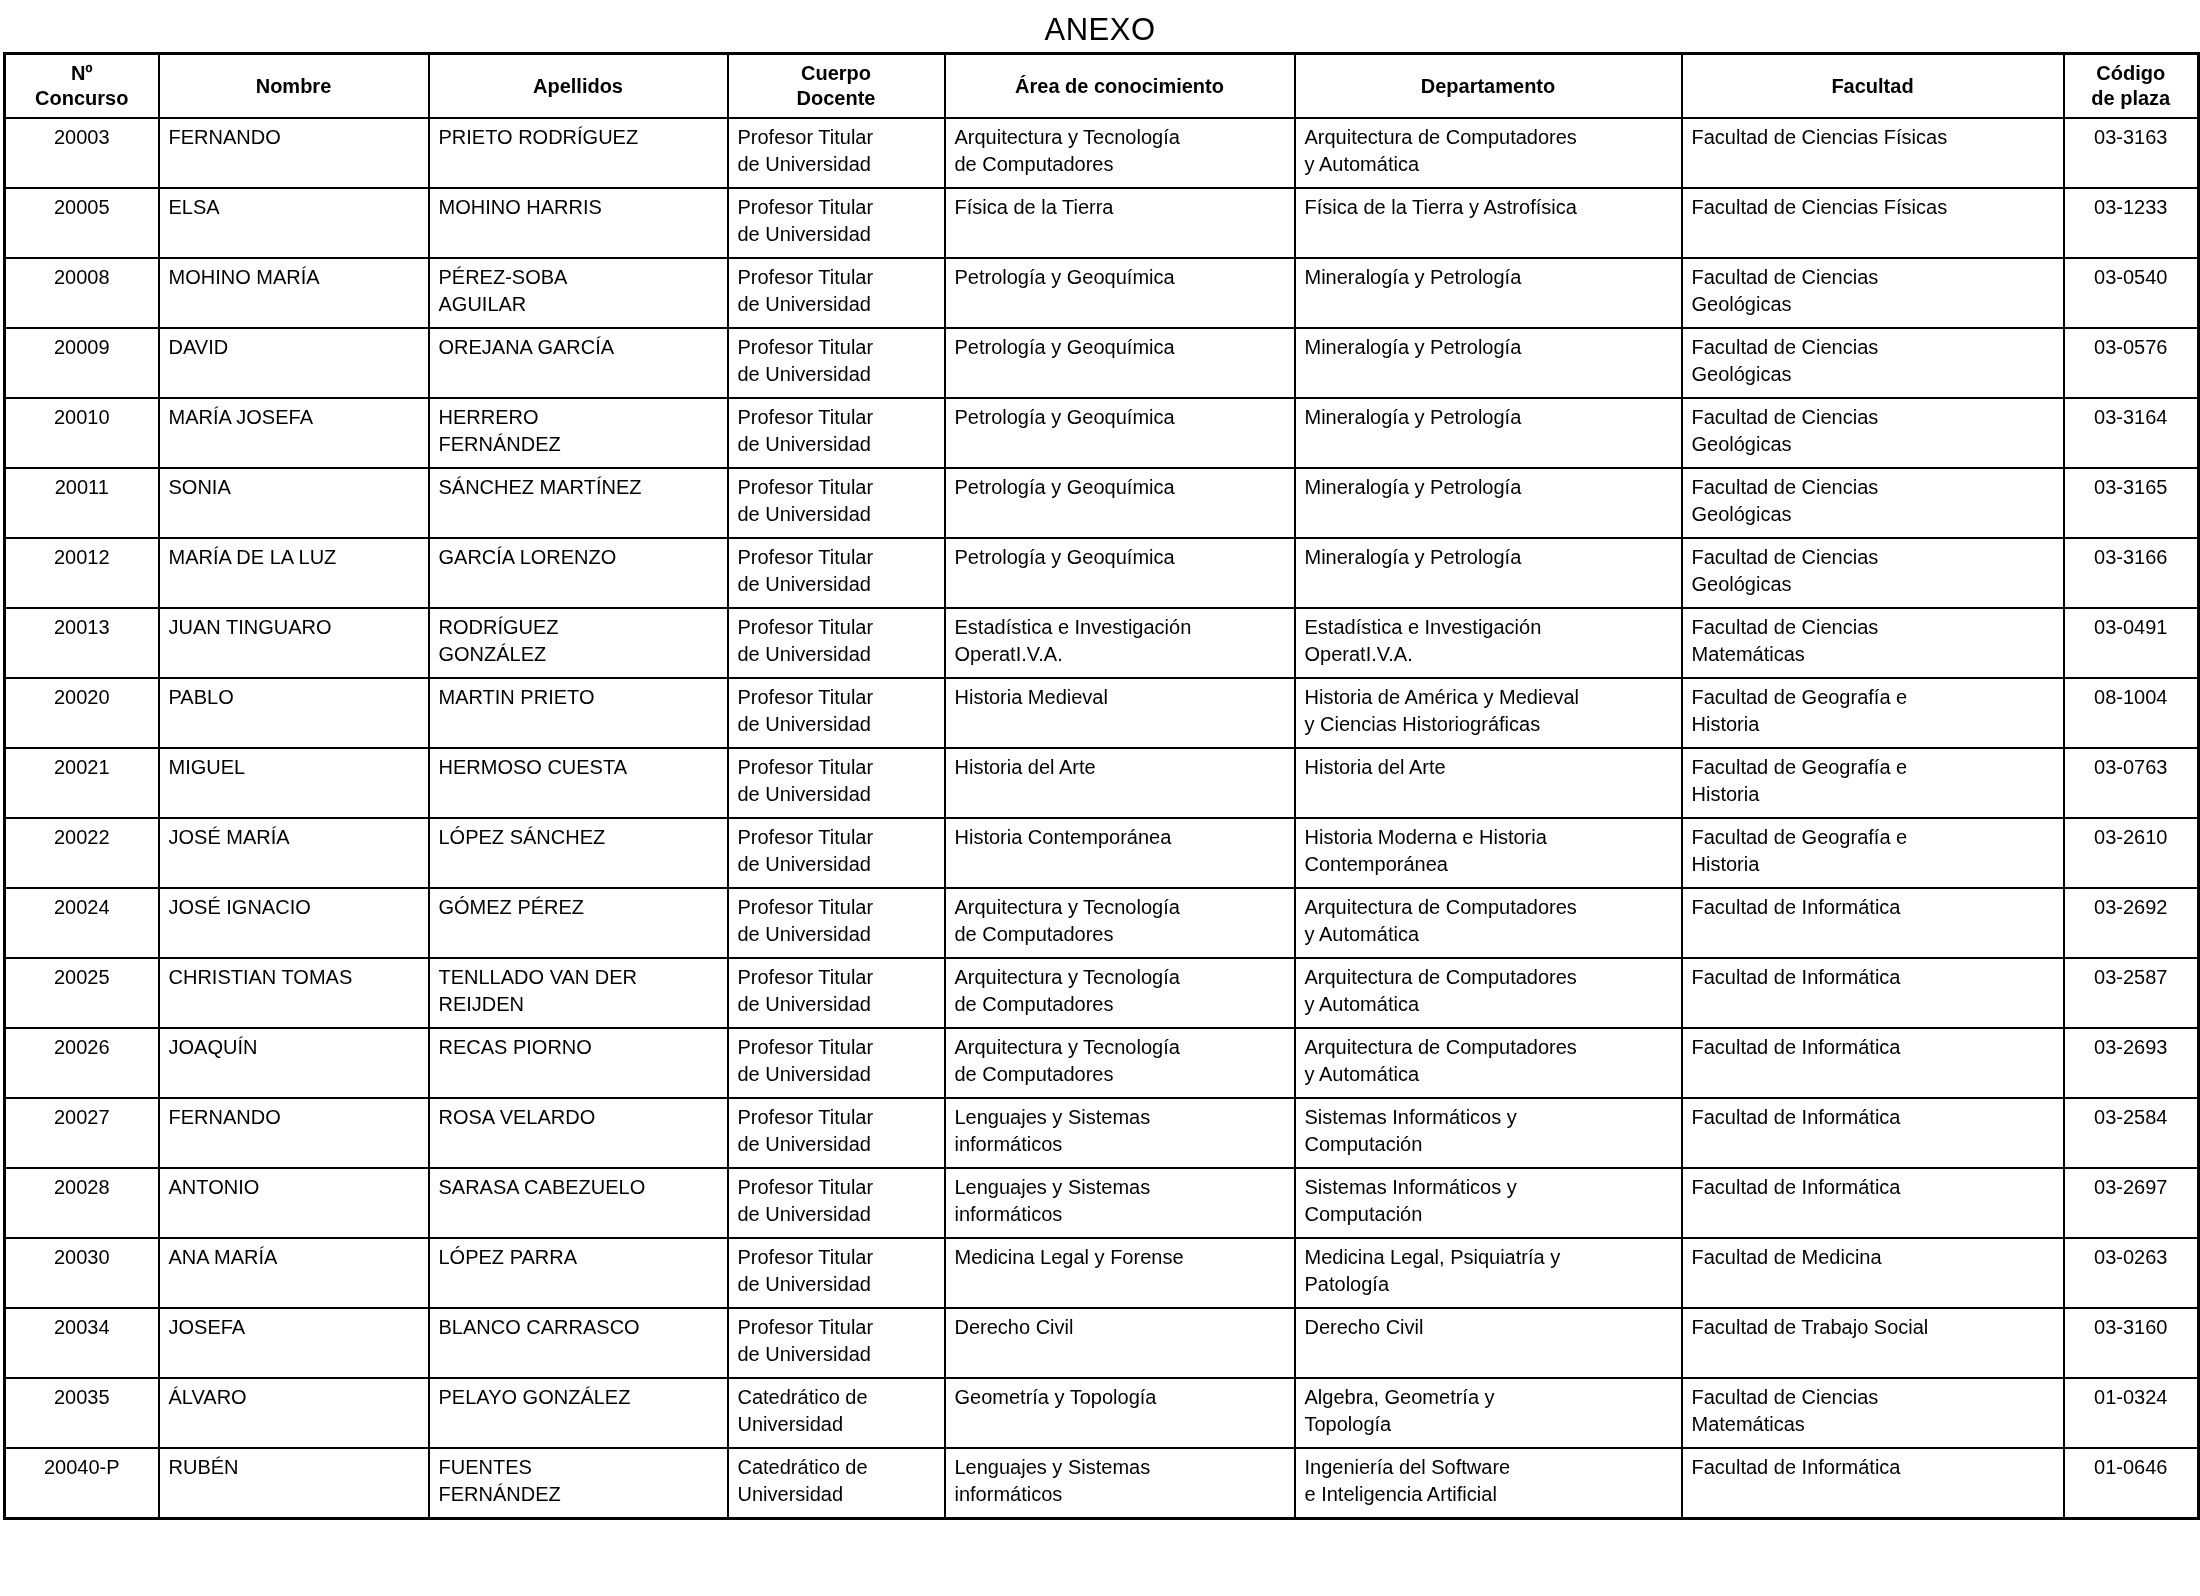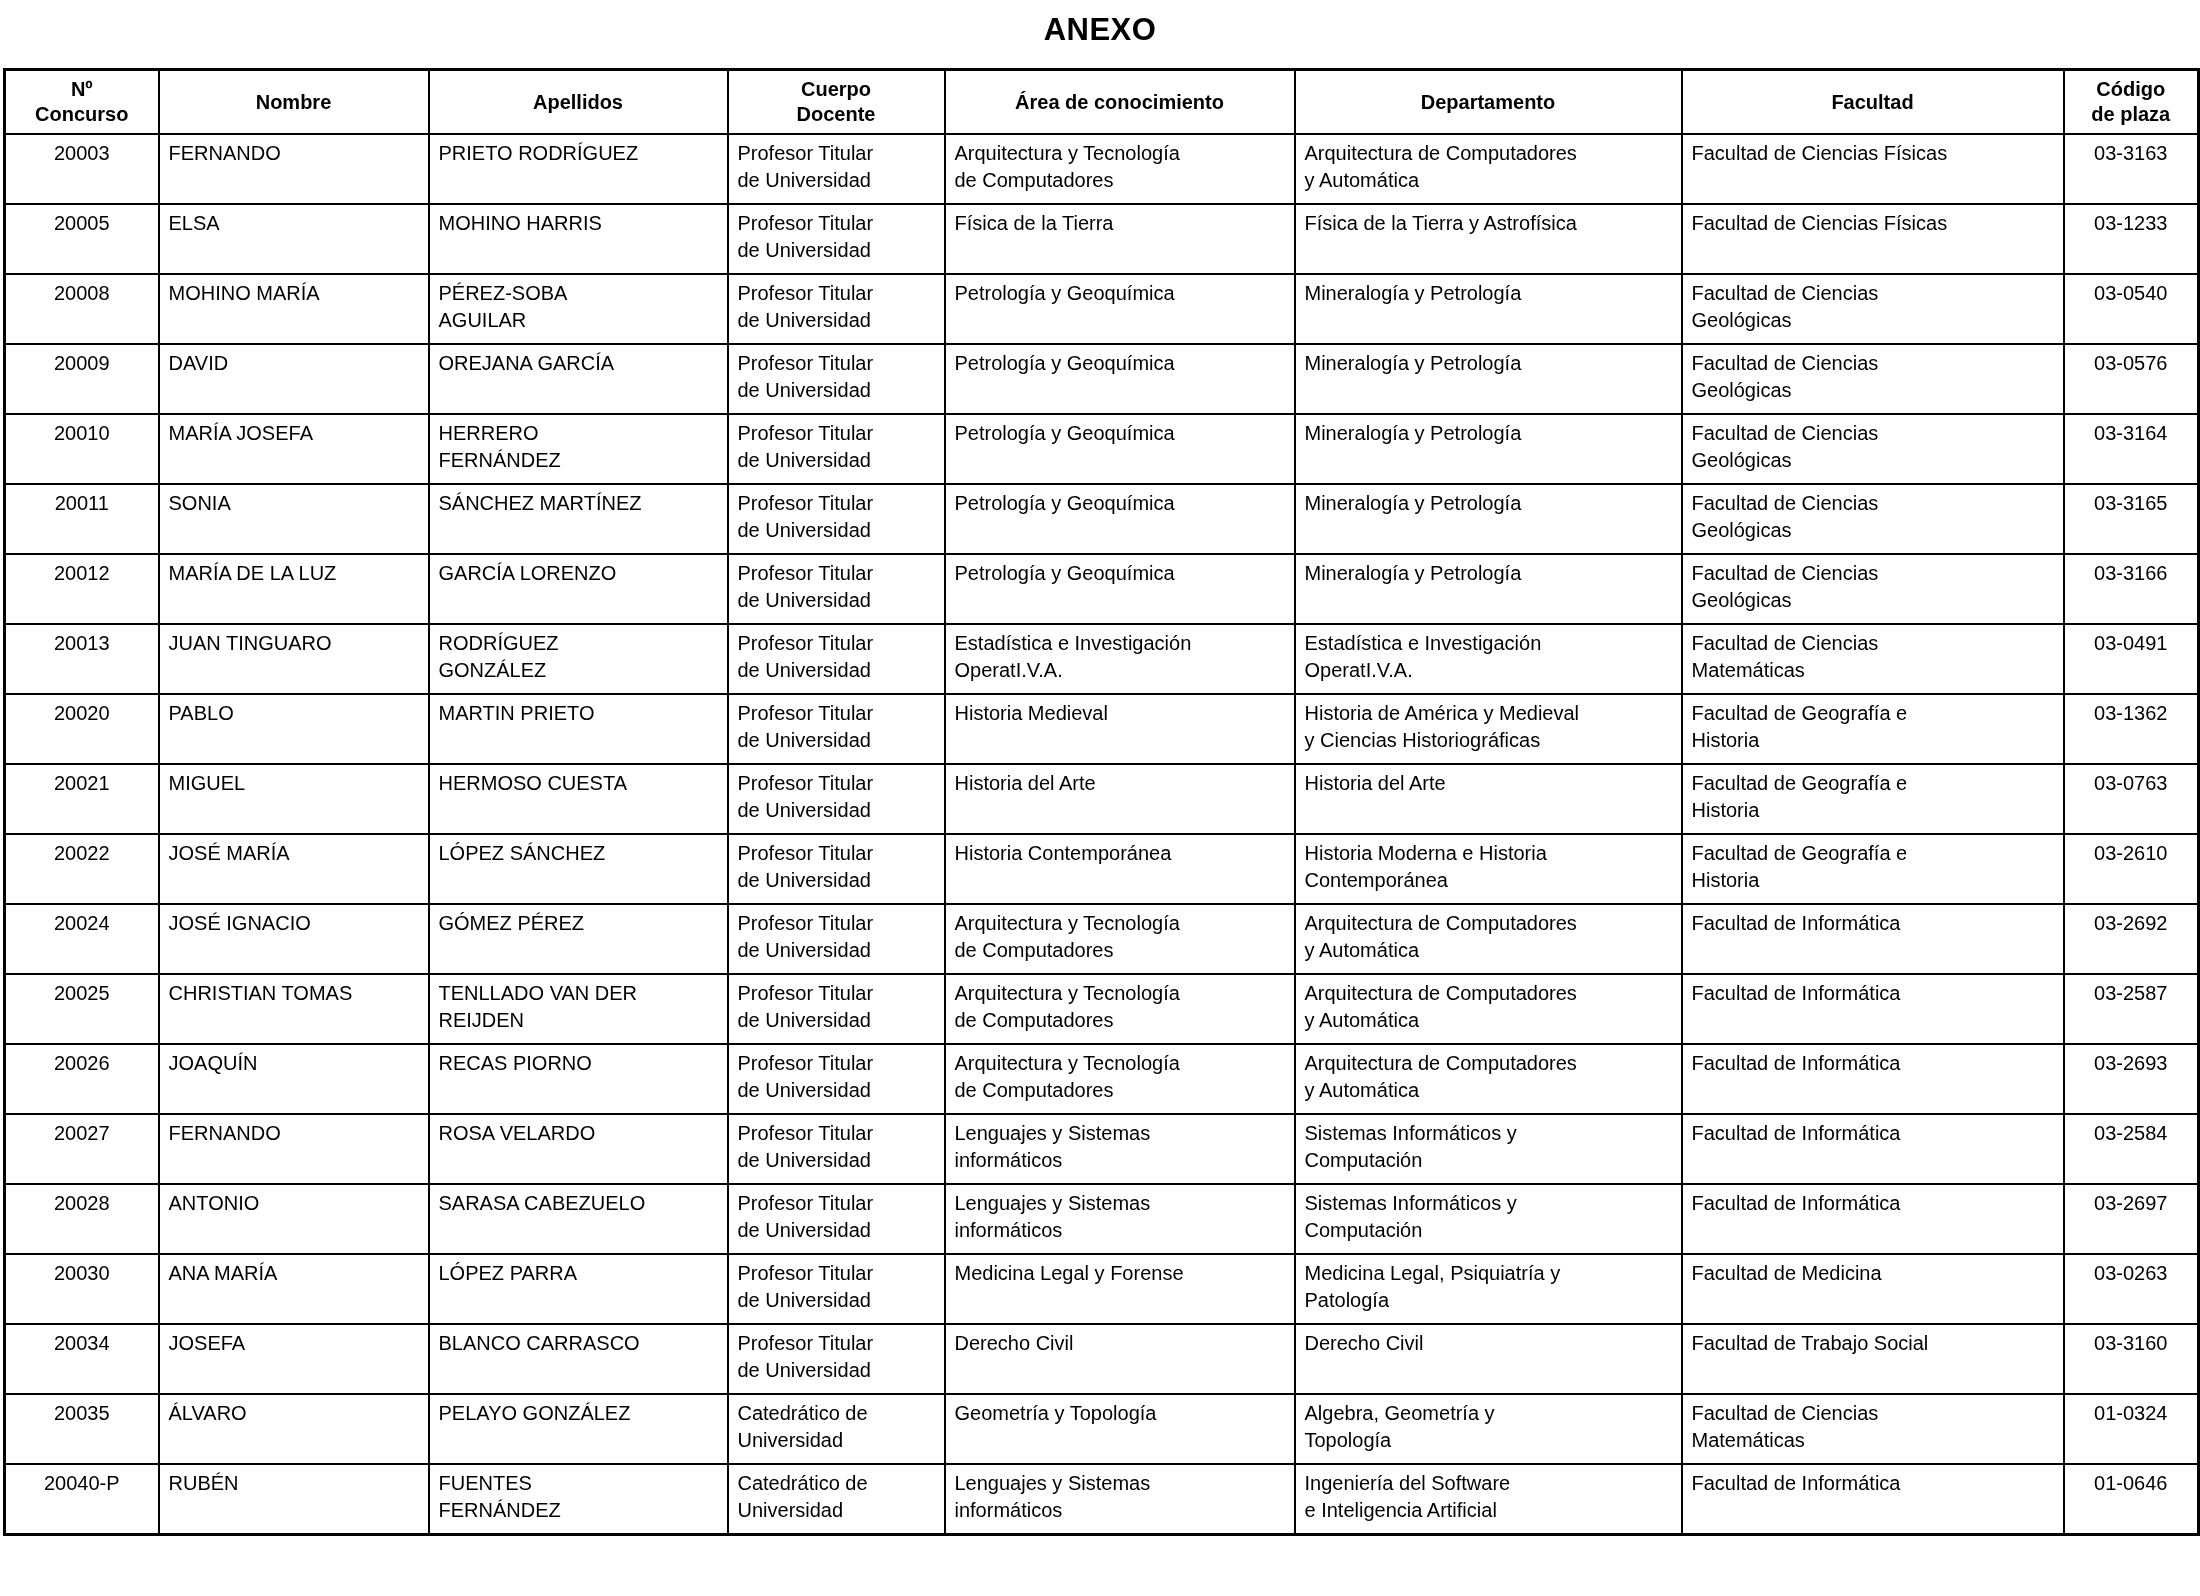--- a/index.html
+++ b/index.html
@@ -11,23 +11,23 @@
     font-family: "Liberation Sans", "DejaVu Sans", sans-serif;
   }
   .page {
     width: 2200px;
     min-height: 1596px;
     padding: 8px 3px 10px 3px;
   }
   .doc-title {
     text-align: center;
     font-size: 31px;
-    font-weight: bold;
+    font-weight: normal;
     letter-spacing: 0.5px;
-    margin: 4px 0 20px 0;
+    margin: 4px 0 4px 0;
   }
   table.anexo {
     border-collapse: collapse;
     table-layout: fixed;
     width: 2194px;
     margin: 0 auto;
     border: 3px solid #000;
   }
   table.anexo th,
   table.anexo td {
@@ -200,21 +200,21 @@
           <td class="col-0">20020</td>
           <td class="col-1">PABLO</td>
           <td class="col-2">MARTIN PRIETO</td>
           <td class="col-3">Profesor Titular
 de Universidad</td>
           <td class="col-4">Historia Medieval</td>
           <td class="col-5">Historia de América y Medieval
 y Ciencias Historiográficas</td>
           <td class="col-6">Facultad de Geografía e
 Historia</td>
-          <td class="col-7">03-1362</td>
+          <td class="col-7">08-1004</td>
         </tr>
         <tr>
           <td class="col-0">20021</td>
           <td class="col-1">MIGUEL</td>
           <td class="col-2">HERMOSO CUESTA</td>
           <td class="col-3">Profesor Titular
 de Universidad</td>
           <td class="col-4">Historia del Arte</td>
           <td class="col-5">Historia del Arte</td>
           <td class="col-6">Facultad de Geografía e

